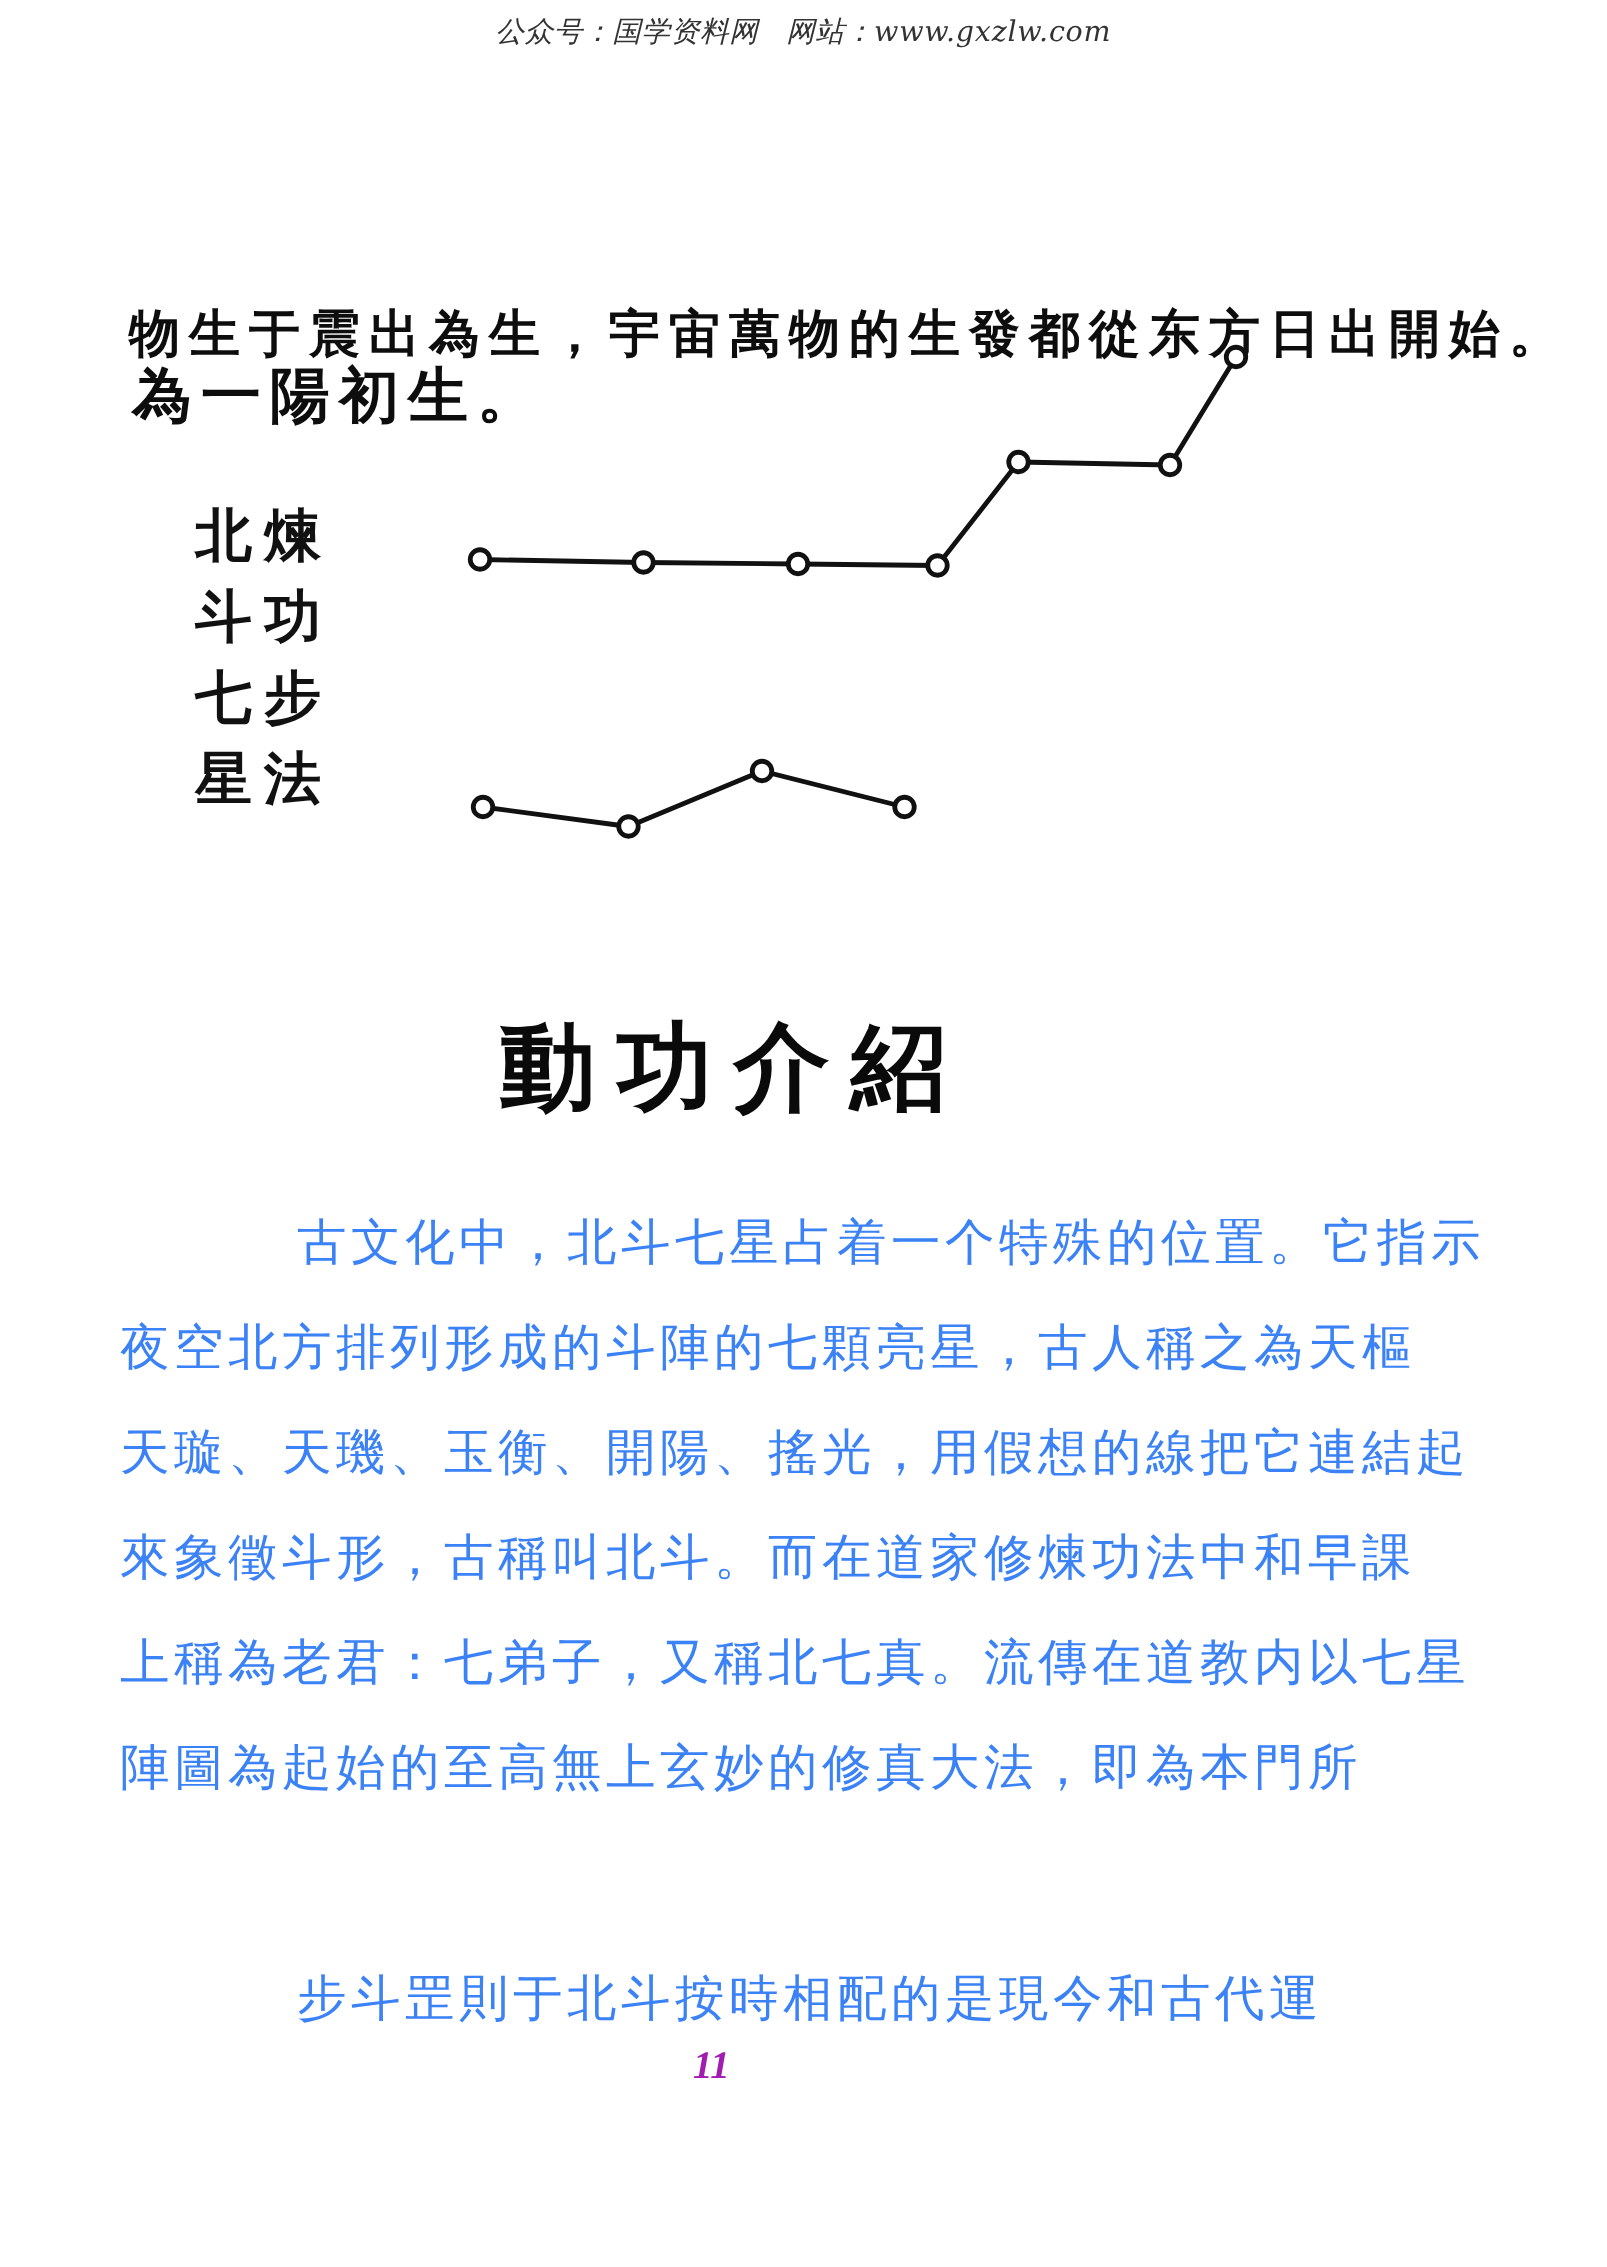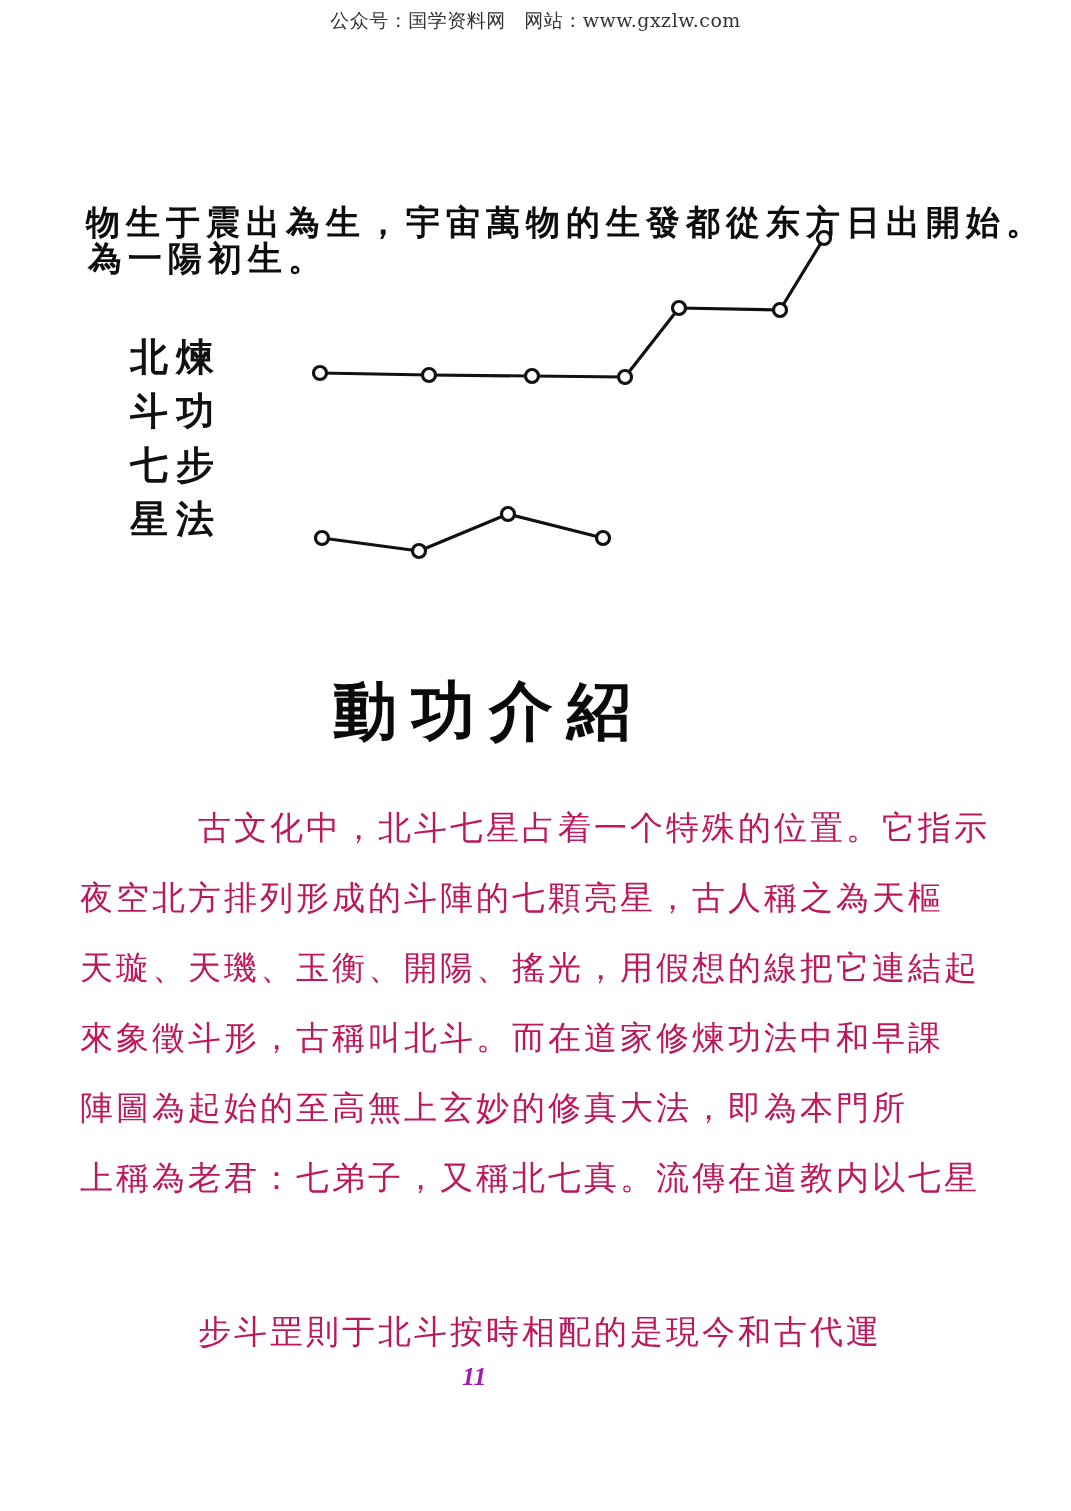--- a/index.html
+++ b/index.html
@@ -18,32 +18,33 @@
   .watermark {
     position: absolute;
     top: 8px;
     left: 0;
     width: 1071px;
     text-align: center;
     font-family: "DejaVu Serif", "Liberation Serif", serif;
     font-size: 19px;
     color: #333333;
     letter-spacing: 0.5px;
+    font-style: italic;
   }
   .watermark span { margin: 0 6px; }
 
   .hand {
     position: absolute;
     font-family: "DejaVu Serif", "Liberation Serif", serif;
     font-weight: bold;
     color: #0d0d0d;
     white-space: nowrap;
   }
   .line1 { top: 160px; left: 86px; font-size: 34px; letter-spacing: 6px; margin-top: 40px; }
-  .line2 { top: 236px; left: 88px; font-size: 34px; letter-spacing: 6px; }
+  .line2 { top: 236px; left: 88px; font-size: 40px; letter-spacing: 6px; }
 
   .vertical-title {
     position: absolute;
     top: 330px;
     left: 130px;
     display: flex;
     flex-direction: row;
     gap: 8px;
   }
   .vcol {
@@ -77,21 +78,21 @@
     color: #0a0a0a;
   }
 
   .para {
     position: absolute;
     left: 80px;
     width: 850px;
     font-family: "DejaVu Serif", "Liberation Serif", serif;
     font-size: 33px;
     line-height: 70px;
-    color: #be185d;
+    color: #3b82f6;
   }
   .para .ln { display: block; white-space: nowrap; letter-spacing: 3px; }
   .para .indent { padding-left: 118px; }
   .p1 { top: 793px; }
   .p2 { top: 1297px; }
 
   .page-number {
     position: absolute;
     top: 1362px;
     left: 462px;
@@ -148,21 +149,21 @@
     </g>
 </svg>
 
 <div class="section-title">動功介紹</div>
 
 <div class="para p1">
   <span class="ln indent">古文化中，北斗七星占着一个特殊的位置。它指示</span>
   <span class="ln">夜空北方排列形成的斗陣的七顆亮星，古人稱之為天樞</span>
   <span class="ln">天璇、天璣、玉衡、開陽、搖光，用假想的線把它連結起</span>
   <span class="ln">來象徵斗形，古稱叫北斗。而在道家修煉功法中和早課</span>
+  <span class="ln">上稱為老君：七弟子，又稱北七真。流傳在道教内以七星</span>
   <span class="ln">陣圖為起始的至高無上玄妙的修真大法，即為本門所</span>
-  <span class="ln">上稱為老君：七弟子，又稱北七真。流傳在道教内以七星</span>
 </div>
 
 <div class="para p2">
   <span class="ln indent">步斗罡則于北斗按時相配的是現今和古代運</span>
 </div>
 
 <div class="page-number">11</div>
 
 </body></html>

